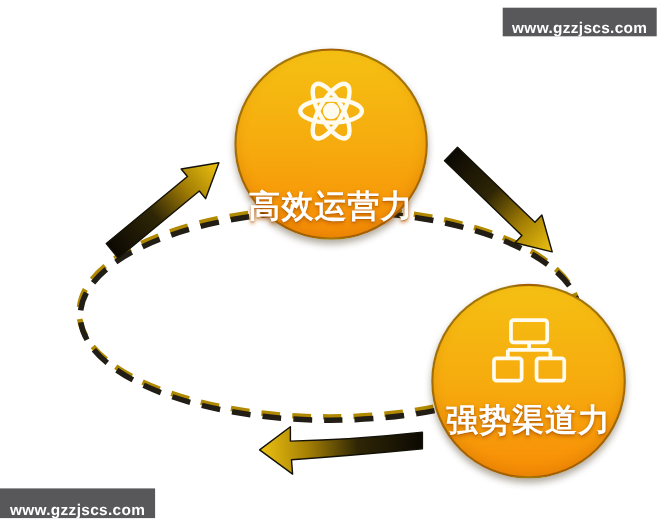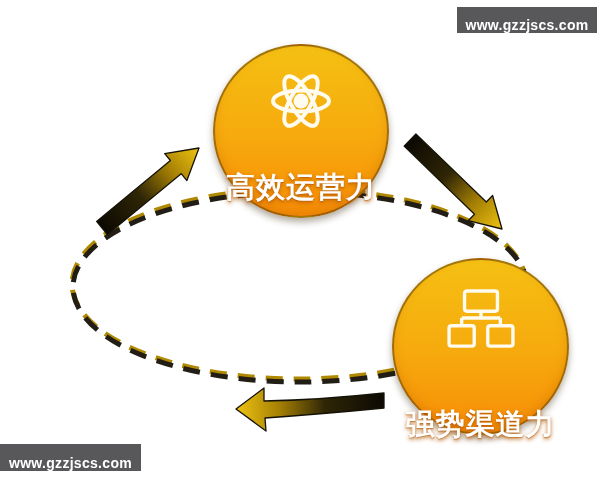--- a/index.html
+++ b/index.html
@@ -49,21 +49,21 @@
     text-align: center;
     color: #ffffff;
     font-size: 29px;
     font-weight: bold;
     letter-spacing: 1px;
     white-space: nowrap;
     text-shadow: 0 2px 4px rgba(186, 92, 0, 0.85), 0 1px 1px rgba(150, 70, 0, 0.5);
   }
   .node-top   .label { top: 122px; }
   .node-left  .label { top: 104px; }
-  .node-right .label { top: 103px; margin-top: 42px; }
+  .node-right .label { top: 103px; }
   
   .wm {
     position: absolute;
     background: #58585b;
     color: #ffffff;
     font-size: 14px;
     font-weight: 600;
     display: flex;
     align-items: flex-end;
     justify-content: center;

